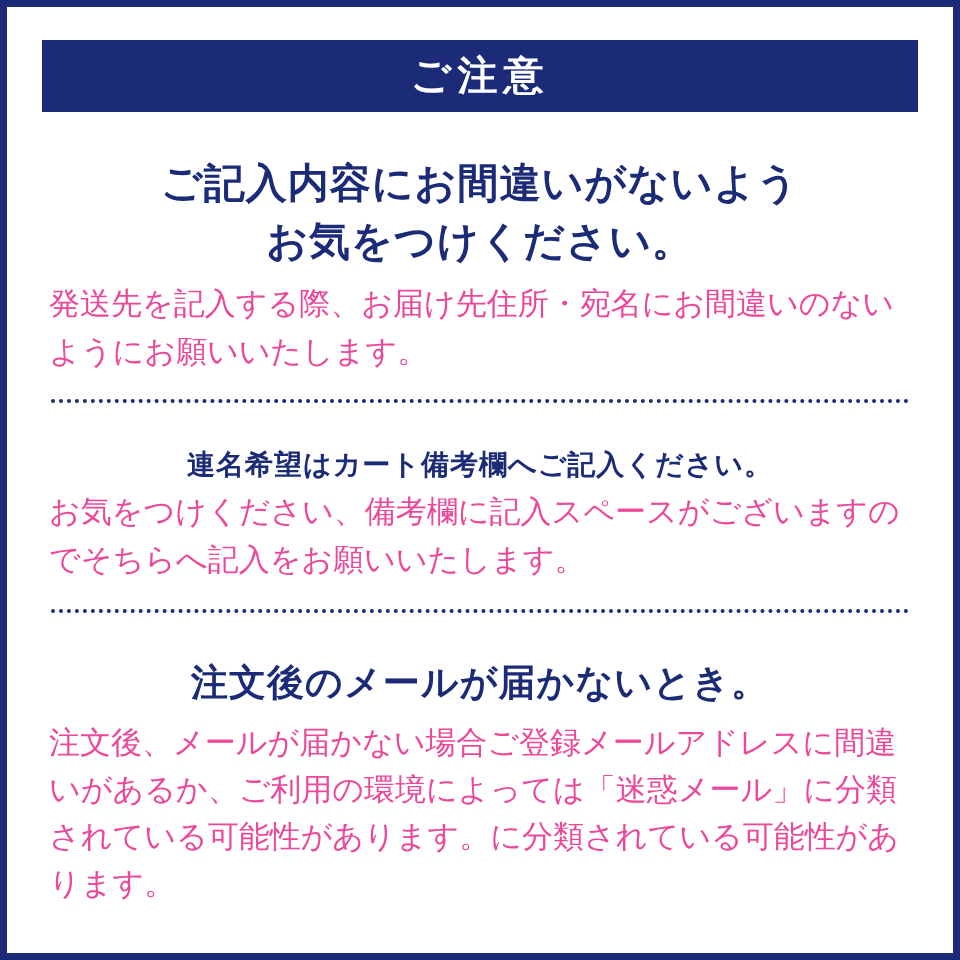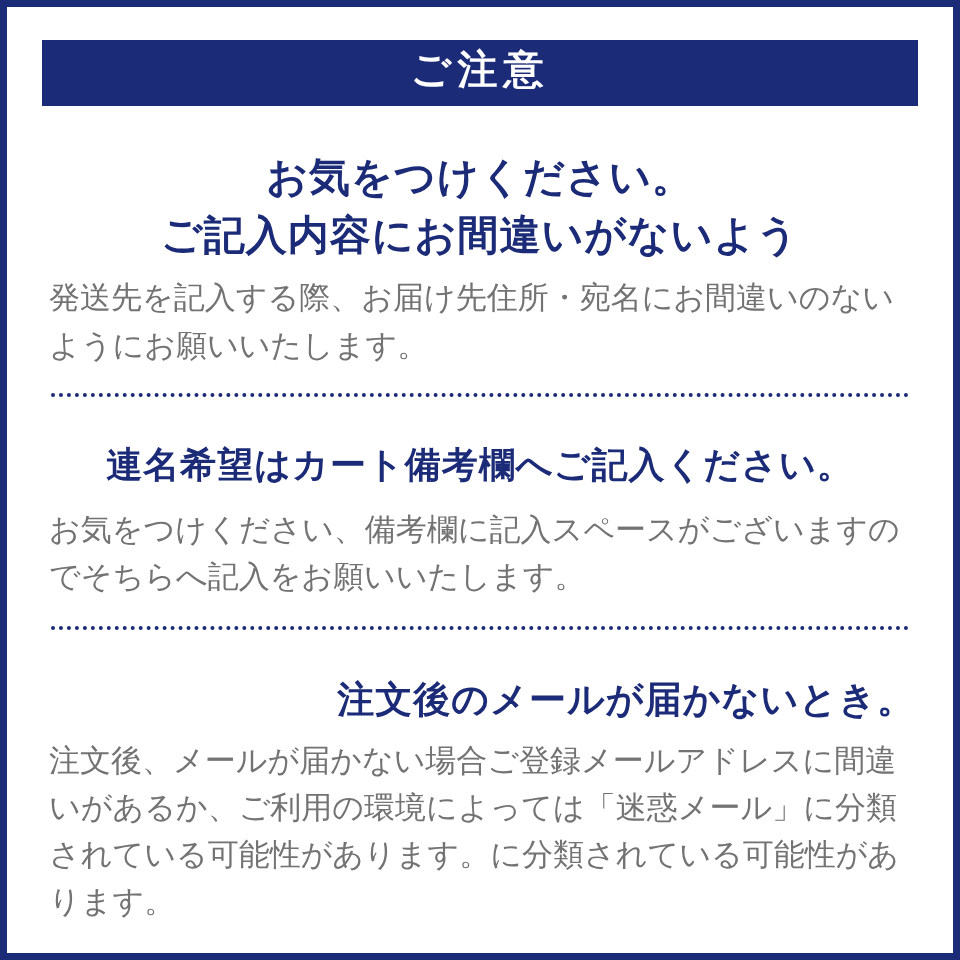--- a/index.html
+++ b/index.html
@@ -30,53 +30,52 @@
   }
   .title-bar {
     margin: 33px 35px 0 35px;
     background: #1b2b77;
     color: #ffffff;
     text-align: center;
     font-size: 40px;
     font-weight: bold;
     letter-spacing: 6px;
     line-height: 1.0;
-    padding: 9px 0 17px 0;
+    padding: 15px 0 17px 0;
   }
   .content {
     padding: 0 38px;
   }
   .section {
     padding-top: 6px;
   }
   .heading {
     color: #1b2b77;
     font-weight: bold;
     text-align: center;
     line-height: 1.42;
     letter-spacing: 1px;
   }
   .heading.h1 {
     font-size: 41px;
     margin-top: 36px;
     margin-bottom: 10px;
   }
   .heading.h2 {
-    font-size: 36px;
+    font-size: 28px;
     margin-top: 26px;
-    margin-bottom: 16px;
+    margin-bottom: 4px;
   }
   .heading.h3 {
     font-size: 37px;
     margin-top: 28px;
     margin-bottom: 10px;
-    text-align: right;
   }
   .body-text {
-    color: #737373;
+    color: #ec4899;
     font-size: 31px;
     line-height: 1.52;
     letter-spacing: 0px;
     text-align: left;
     margin: 0 4px;
   }
   .divider {
     margin: 24px 6px 10px 6px;
     height: 0;
     border-top: 4px dotted #1b2b77;
@@ -90,22 +89,22 @@
 
 <div class="page">
   <div class="inner">
 
     <div class="title-bar">ご注意</div>
 
     <div class="content">
 
       <div class="section">
         <div class="heading h1">
+          <div>ご記入内容にお間違いがないよう</div>
           <div>お気をつけください。</div>
-          <div>ご記入内容にお間違いがないよう</div>
         </div>
         <p class="body-text">発送先を記入する際、お届け先住所・宛名にお間違いのないようにお願いいたします。</p>
       </div>
 
       <div class="divider"></div>
 
       <div class="section">
         <div class="heading h2">連名希望はカート備考欄へご記入ください。</div>
         <p class="body-text">お気をつけください、備考欄に記入スペースがございますのでそちらへ記入をお願いいたします。</p>
       </div>

